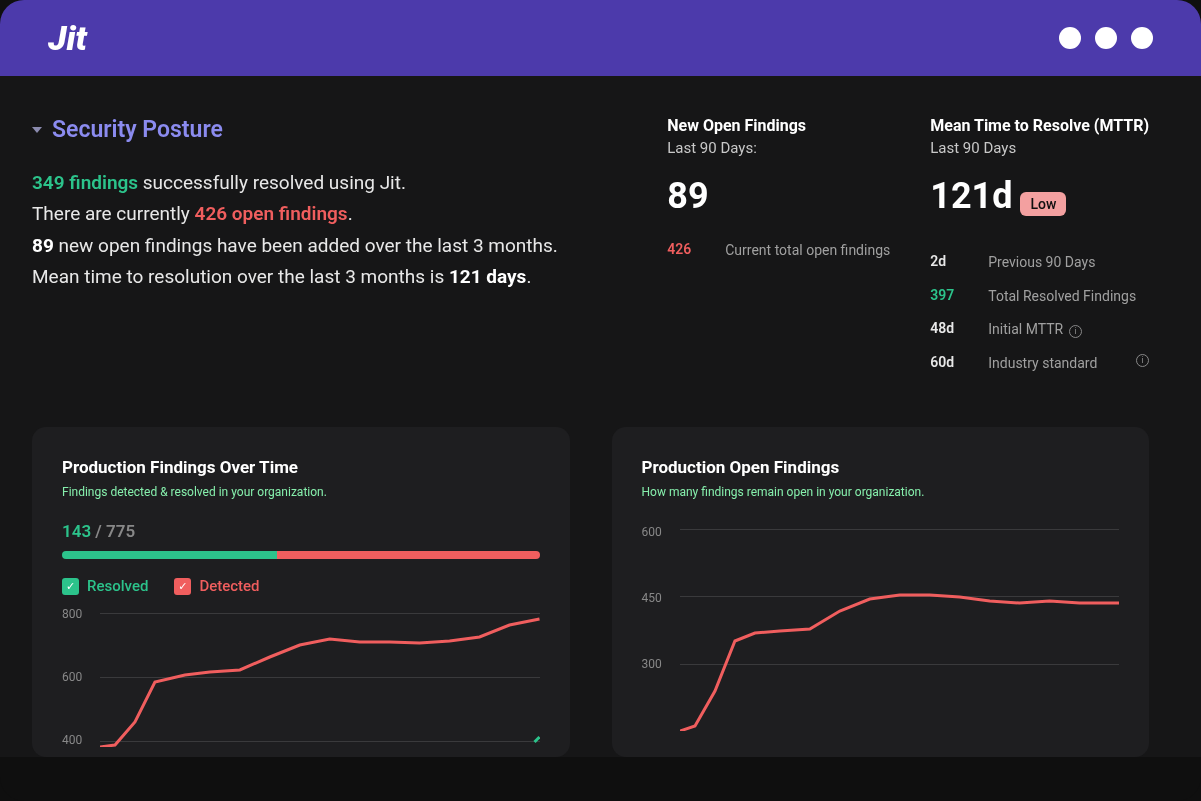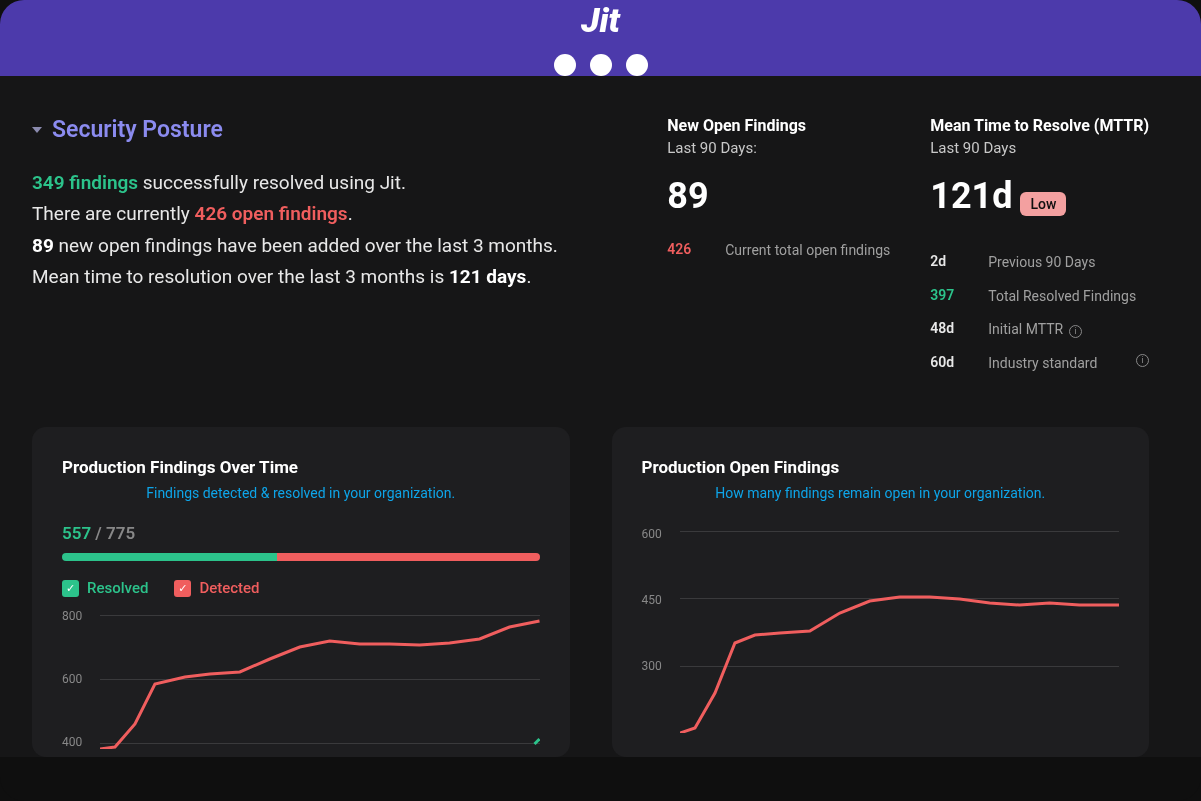--- a/index.html
+++ b/index.html
@@ -17,22 +17,21 @@
   background: #0f0f0f;
   border-radius: 24px;
   overflow: hidden;
 }
 .header {
   background: #4c3aab;
   height: 76px;
   display: flex;
   align-items: center;
   justify-content: space-between;
-  padding: 0 36px;
-  flex-direction: column;
+  padding: 0 48px;
 }
 .logo {
   font-size: 34px;
   font-weight: 900;
   color: #ffffff;
   font-style: italic;
 }
 .dots { display: flex; gap: 14px; }
 .dot {
   width: 22px;
@@ -141,24 +140,23 @@
   height: 330px;
   overflow: hidden;
 }
 .chart-title {
   font-size: 17px;
   font-weight: 700;
   color: #ffffff;
   margin-bottom: 8px;
 }
 .chart-sub {
-  font-size: 14px;
-  color: #0ea5e9;
+  font-size: 12px;
+  color: #86efac;
   margin-bottom: 22px;
-  text-align: center;
 }
 .ratio-line {
   font-size: 17px;
   font-weight: 600;
   margin-bottom: 10px;
 }
 .ratio-num { color: #2cc38b; }
 .ratio-total { color: #888888; text-align: right; }
 .progress-bar {
   height: 8px;
@@ -312,21 +310,21 @@
           </div>
         </div>
       </div>
     </div>
 
     <div class="charts-row">
       <div class="chart-card">
         <div class="chart-title">Production Findings Over Time</div>
         <div class="chart-sub">Findings detected &amp; resolved in your organization.</div>
         <div class="ratio-line">
-          <span class="ratio-num">557</span><span class="ratio-total"> / 775</span>
+          <span class="ratio-num">143</span><span class="ratio-total"> / 775</span>
         </div>
         <div class="progress-bar">
           <div class="progress-green" style="width:45%"></div>
           <div class="progress-red" style="width:55%"></div>
         </div>
         <div class="legend-row">
           <div class="legend-item">
             <span class="checkbox green">✓</span>
             <span class="legend-label green">Resolved</span>
           </div>

